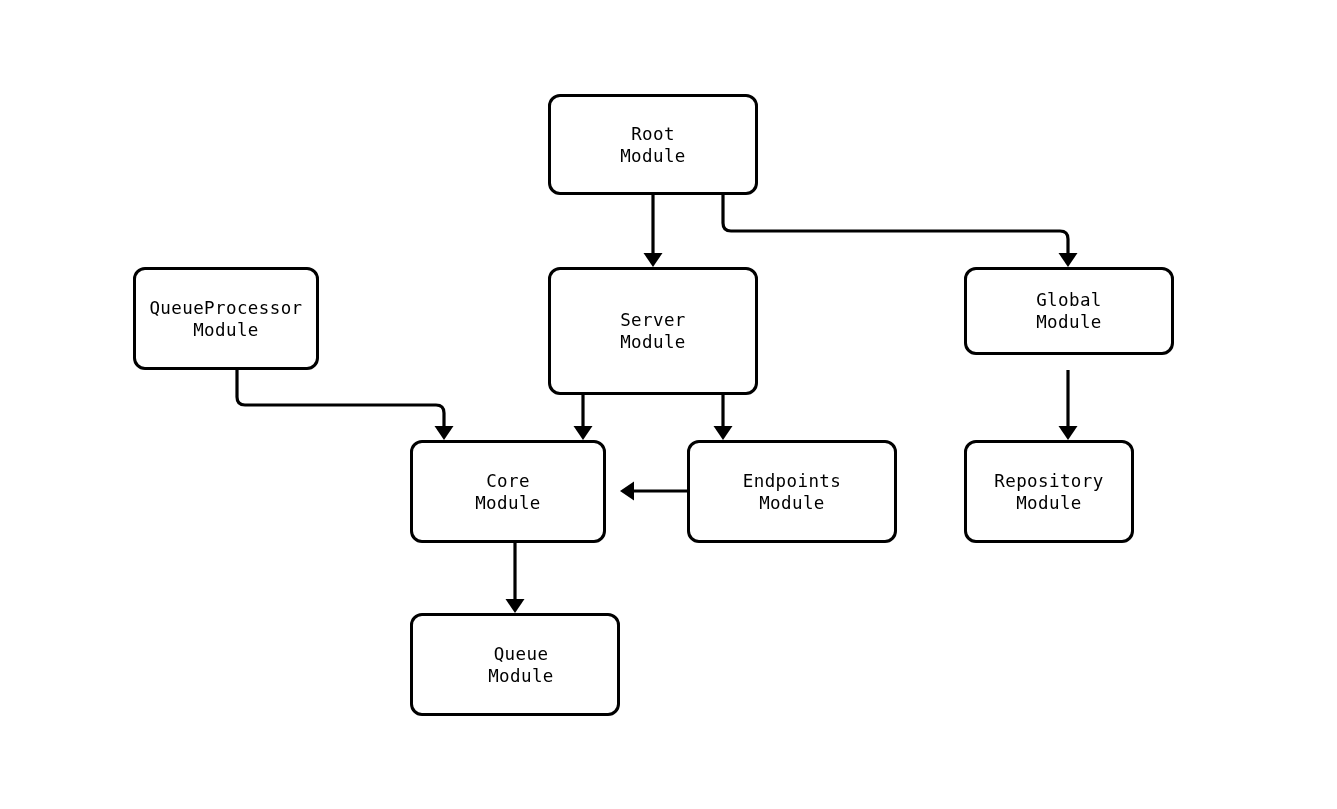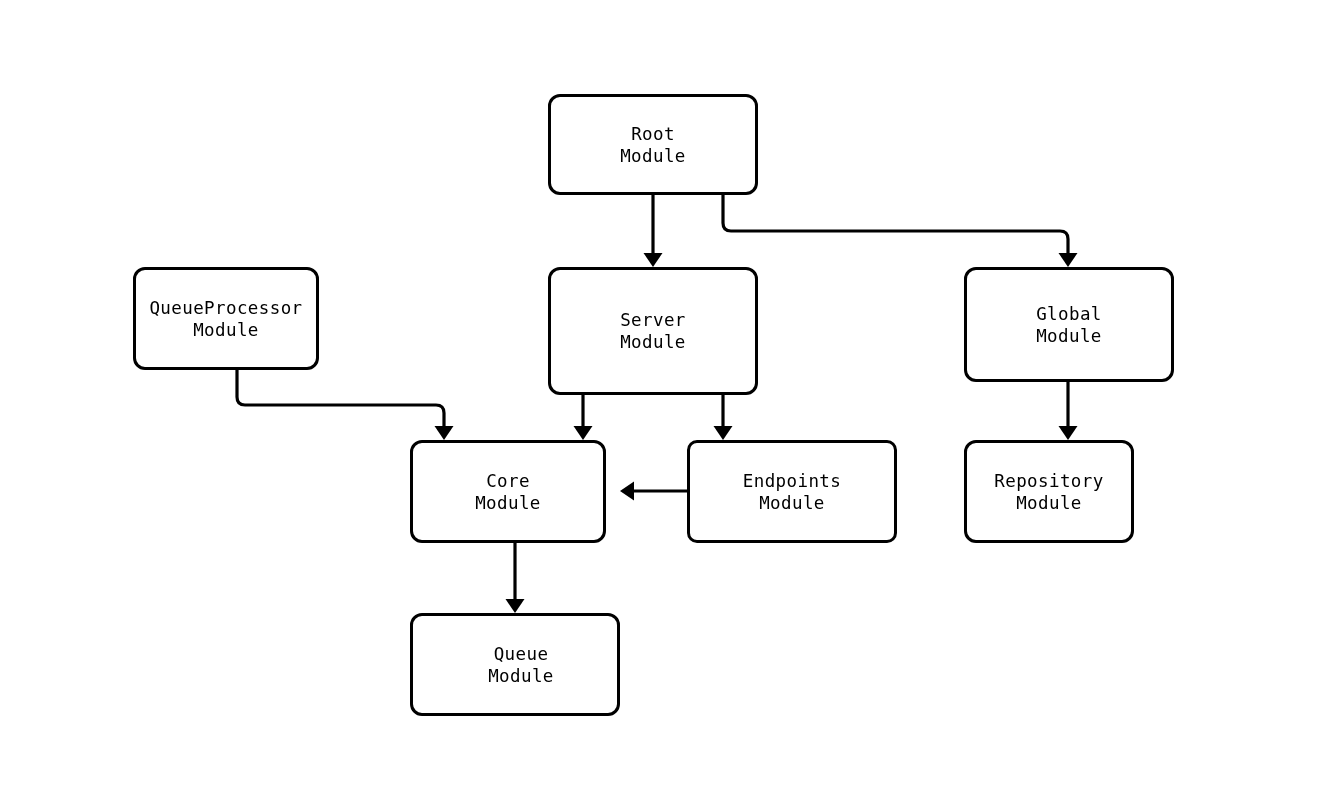--- a/index.html
+++ b/index.html
@@ -83,29 +83,29 @@
         <div class="node-label">Module</div>
       </div>
       <div class="node" style="left: 133px; top: 267px; width: 186px; height: 103px; border-color: rgb(0, 0, 0); background: rgb(255, 255, 255);">
         <div class="node-label">QueueProcessor</div>
         <div class="node-label">Module</div>
       </div>
       <div class="node" style="left: 548px; top: 267px; width: 210px; height: 128px; border-color: rgb(0, 0, 0); background: rgb(255, 255, 255);">
         <div class="node-label">Server</div>
         <div class="node-label">Module</div>
       </div>
-      <div class="node" style="left: 964px; top: 267px; width: 210px; height: 115px; border-color: rgb(0, 0, 0); background: rgb(255, 255, 255);">
+      <div class="node" style="left: 964px; top: 267px; width: 210px; height: 88px; border-color: rgb(0, 0, 0); background: rgb(255, 255, 255);">
         <div class="node-label">Global</div>
         <div class="node-label">Module</div>
       </div>
       <div class="node" style="left: 410px; top: 440px; width: 196px; height: 103px; border-color: rgb(0, 0, 0); background: rgb(255, 255, 255);">
         <div class="node-label">Core</div>
         <div class="node-label">Module</div>
       </div>
-      <div class="node" style="left: 687px; top: 440px; width: 210px; height: 103px; border-color: rgb(0, 0, 0); background: rgb(255, 255, 255); border-radius: 10px;">
+      <div class="node" style="left: 687px; top: 440px; width: 210px; height: 103px; border-color: rgb(0, 0, 0); background: rgb(255, 255, 255);">
         <div class="node-label">Endpoints</div>
         <div class="node-label">Module</div>
       </div>
       <div class="node" style="left: 964px; top: 440px; width: 170px; height: 103px; border-color: rgb(0, 0, 0); background: rgb(255, 255, 255);">
         <div class="node-label">Repository</div>
         <div class="node-label">Module</div>
       </div>
       <div class="node" style="left: 410px; top: 613px; width: 210px; height: 103px; border-color: rgb(0, 0, 0); background: rgb(255, 255, 255); padding-left: 12px;">
         <div class="node-label">Queue</div>
         <div class="node-label">Module</div>

